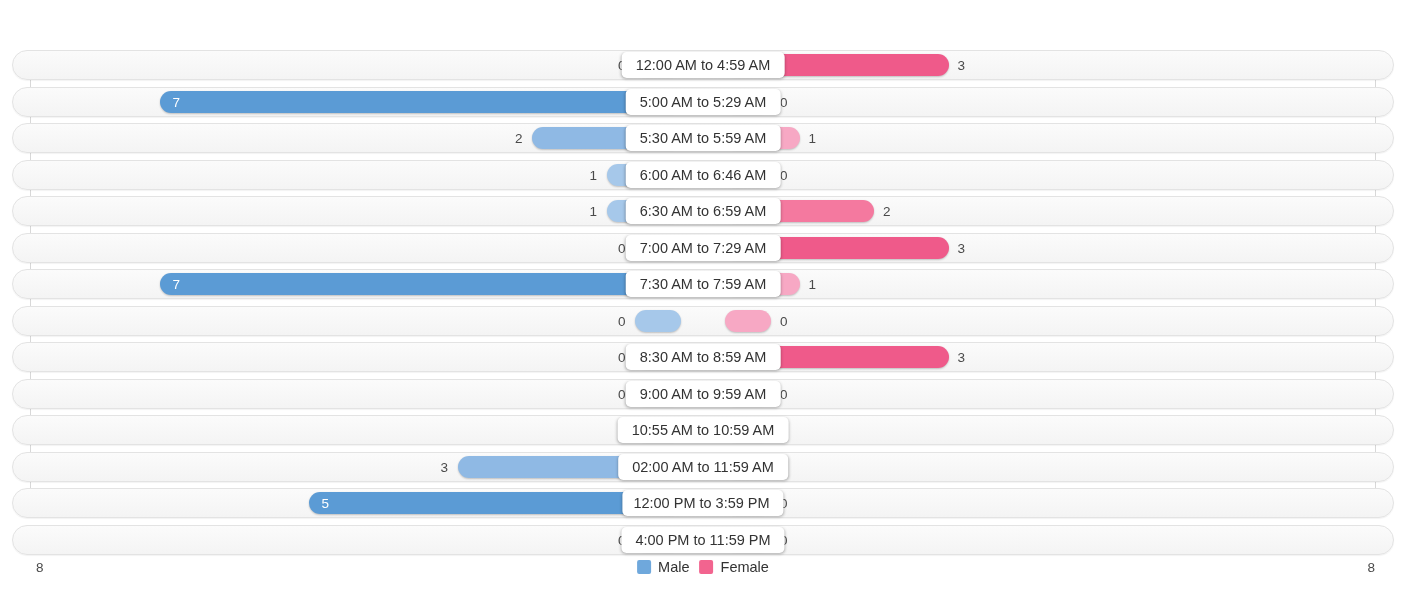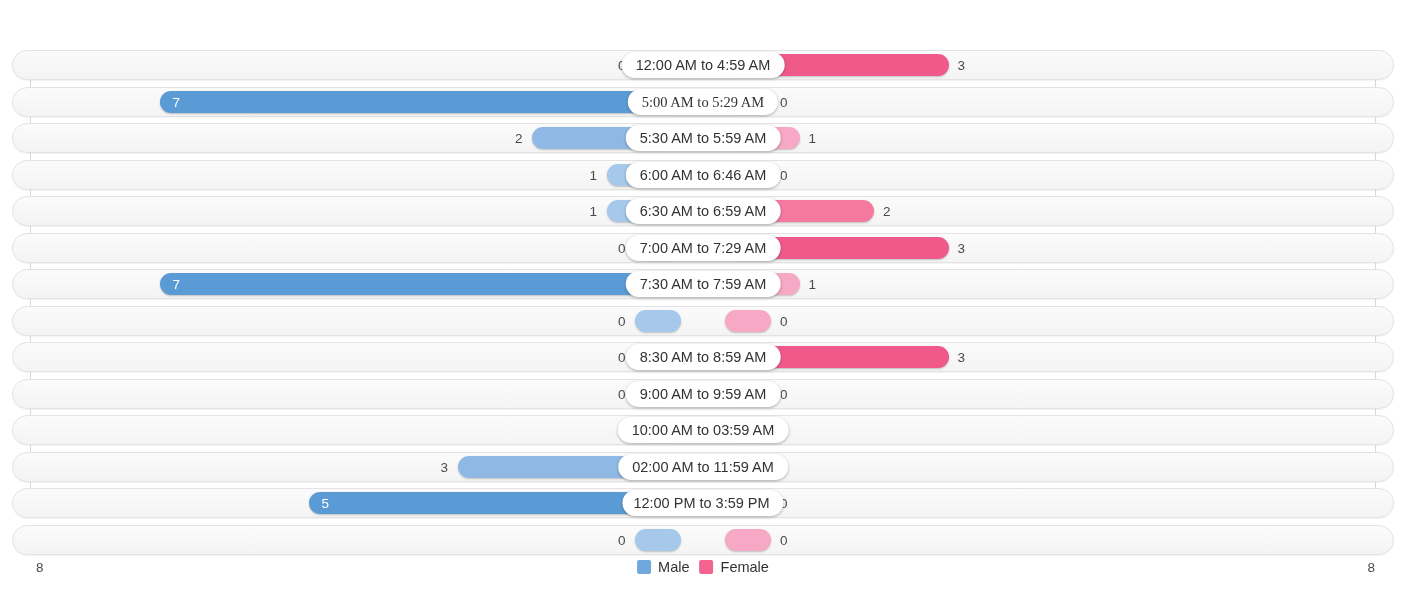--- a/index.html
+++ b/index.html
@@ -57,21 +57,21 @@
 
   .val {
     position: absolute; top: 50%; transform: translateY(-50%);
     font-size: 13.5px; color: #4a4a4a; white-space: nowrap;
   }
   .val-in { color: #ffffff; }
 
   .pill {
     position: absolute; top: 50%; transform: translate(-50%,-50%);
     background: #ffffff;
-    border-radius: 13px;
+    border-radius: 5px;
     height: 26px; line-height: 26px;
     padding: 0 14px;
     font-size: 14.5px; color: #333;
     white-space: nowrap;
     box-shadow: 0 1px 3px rgba(0,0,0,.30);
     z-index: 5;
   }
 
   
   #footer { position: absolute; left: 0; top: 556px; width: 1406px; height: 38px; }
@@ -106,21 +106,21 @@
           <div class="bar bar-female" style="left: 713px; width: 223.5px; background: rgb(239, 90, 138);"></div>
           <div class="val" style="left: 945.5px;">3</div>
           <div class="pill" style="left: 691px;">12:00 AM to 4:59 AM</div>
         </div>
         <div class="row" style="top: 36.5px;">
           <div class="track"></div>
           <div class="bar bar-male" style="left: 147.5px; width: 521.5px; background: rgb(91, 155, 213);"></div>
           <div class="val val-in" style="left: 160.5px;">7</div>
           <div class="bar bar-female" style="left: 713px; width: 46px; background: rgb(247, 168, 196);"></div>
           <div class="val" style="left: 768px;">0</div>
-          <div class="pill" style="left: 691px; font-family: Liberation Serif, serif;">5:00 AM to 5:29 AM</div>
+          <div class="pill" style="left: 691px;">5:00 AM to 5:29 AM</div>
         </div>
         <div class="row" style="top: 73px;">
           <div class="track"></div>
           <div class="bar bar-male" style="left: 520px; width: 149px; background: rgb(143, 185, 228);"></div>
           <div class="val" style="left: 503px;">2</div>
           <div class="bar bar-female" style="left: 713px; width: 74.5px; background: rgb(247, 168, 196);"></div>
           <div class="val" style="left: 796.5px;">1</div>
           <div class="pill" style="left: 691px;">5:30 AM to 5:59 AM</div>
         </div>
         <div class="row" style="top: 109.5px;">
@@ -177,21 +177,21 @@
           <div class="bar bar-female" style="left: 713px; width: 46px; background: rgb(247, 168, 196);"></div>
           <div class="val" style="left: 768px;">0</div>
           <div class="pill" style="left: 691px;">9:00 AM to 9:59 AM</div>
         </div>
         <div class="row" style="top: 365px;">
           <div class="track"></div>
           <div class="bar bar-male" style="left: 623px; width: 46px; background: rgb(166, 200, 234);"></div>
           <div class="val" style="left: 606px;">0</div>
           <div class="bar bar-female" style="left: 713px; width: 46px; background: rgb(247, 168, 196);"></div>
           <div class="val" style="left: 768px;">0</div>
-          <div class="pill" style="left: 691px;">10:00 AM to 03:59 AM</div>
+          <div class="pill" style="left: 691px;">10:55 AM to 10:59 AM</div>
         </div>
         <div class="row" style="top: 401.5px;">
           <div class="track"></div>
           <div class="bar bar-male" style="left: 445.5px; width: 223.5px; background: rgb(143, 185, 228);"></div>
           <div class="val" style="left: 428.5px;">3</div>
           <div class="bar bar-female" style="left: 713px; width: 46px; background: rgb(247, 168, 196);"></div>
           <div class="val" style="left: 768px;">0</div>
           <div class="pill" style="left: 691px;">02:00 AM to 11:59 AM</div>
         </div>
         <div class="row" style="top: 438px;">
@@ -201,20 +201,21 @@
           <div class="bar bar-female" style="left: 713px; width: 46px; background: rgb(247, 168, 196);"></div>
           <div class="val" style="left: 768px;">0</div>
           <div class="pill" style="left: 691px; padding-left: 11px;">12:00 PM to 3:59 PM</div>
         </div>
         <div class="row" style="top: 474.5px;">
           <div class="track"></div>
           <div class="bar bar-male" style="left: 623px; width: 46px; background: rgb(166, 200, 234);"></div>
           <div class="val" style="left: 606px;">0</div>
           <div class="bar bar-female" style="left: 713px; width: 46px; background: rgb(247, 168, 196);"></div>
           <div class="val" style="left: 768px;">0</div>
+          <div class="pill" style="left: 691px;">4:00 PM to 11:59 PM</div>
         </div>
       </div>
   </div>
 
   <div id="footer">
     <div class="edge-val" id="edge-left">8</div>
     <div class="edge-val" id="edge-right">8</div>
     <div id="legend">
       <div class="legend-item">
         <span class="swatch" id="swatch-male" style="background: rgb(111, 168, 220);"></span>

